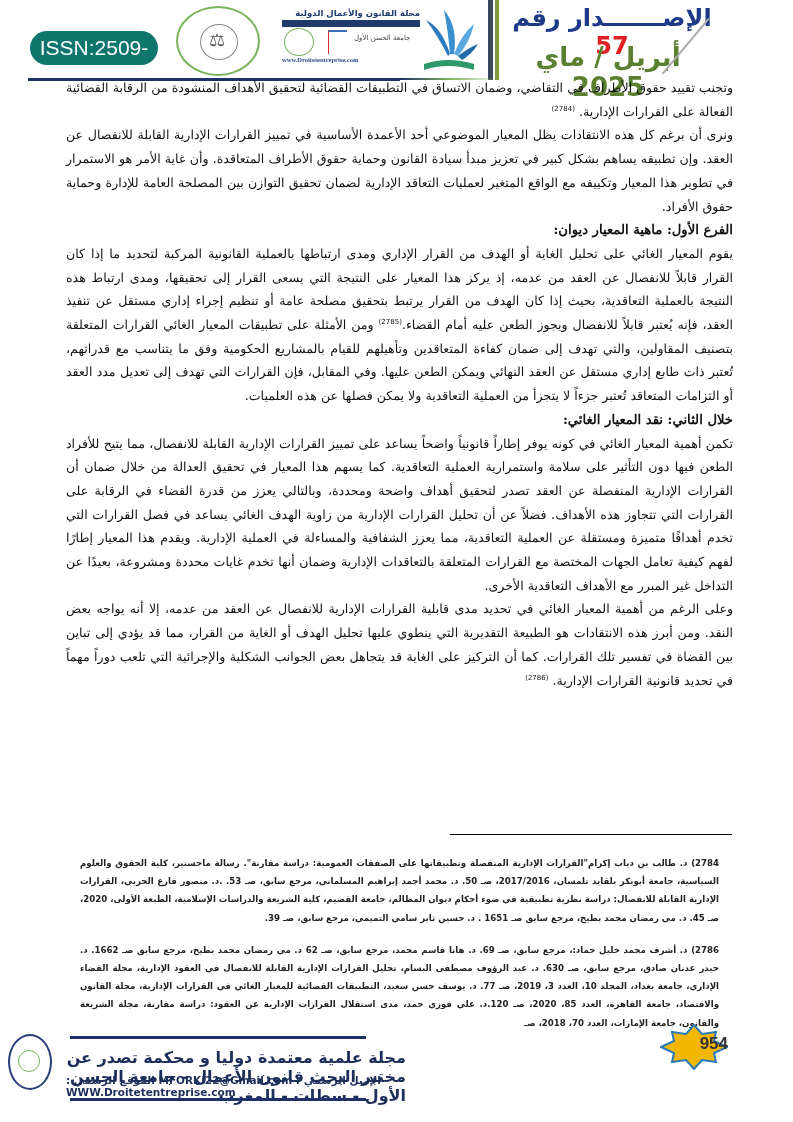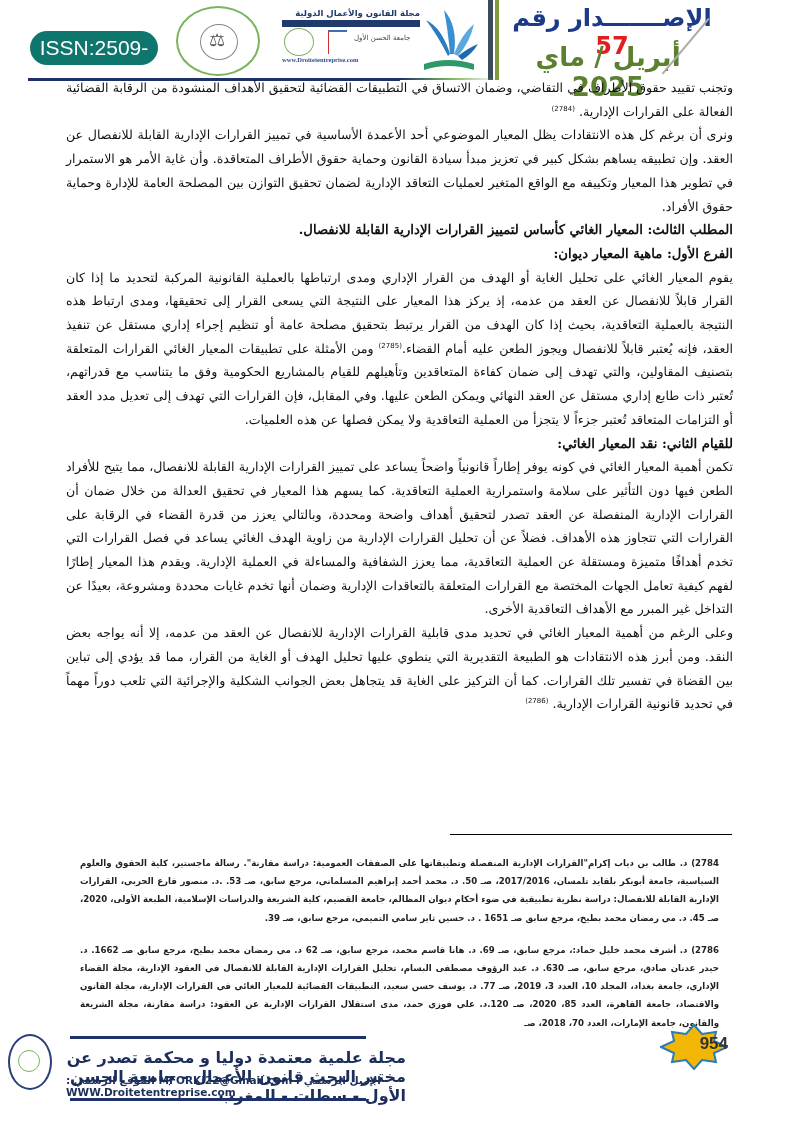--- a/index.html
+++ b/index.html
@@ -81,24 +81,23 @@
   </div>
   <div class="issue-date">أبريل / ماي 2025</div>
   <div class="diag"></div>
   <div class="header-rule"></div>
   <div class="header-rule2"></div>
 </div>
 
 <div class="content">
   <p><span>وتجنب تقييد حقوق الأطراف في التقاضي، وضمان الاتساق في التطبيقات القضائية لتحقيق الأهداف المنشودة من الرقابة القضائية الفعالة على القرارات الإدارية.</span> <span class="fnref">(2784)</span></p>
   <p>ونرى أن برغم كل هذه الانتقادات يظل المعيار الموضوعي أحد الأعمدة الأساسية في تمييز القرارات الإدارية القابلة للانفصال عن العقد. وإن تطبيقه يساهم بشكل كبير في تعزيز مبدأ سيادة القانون وحماية حقوق الأطراف المتعاقدة. وأن غاية الأمر هو الاستمرار في تطوير هذا المعيار وتكييفه مع الواقع المتغير لعمليات التعاقد الإدارية لضمان تحقيق التوازن بين المصلحة العامة للإدارة وحماية حقوق الأفراد.</p>
-  <h3>المطلب الثالث: المعيار الغائي كأساس لتمييز القرارات الإدارية القابلة للانفصال.</h3>
   <h3>الفرع الأول: ماهية المعيار ديوان:</h3>
   <p><span>يقوم المعيار الغائي على تحليل الغاية أو الهدف من القرار الإداري ومدى ارتباطها بالعملية القانونية المركبة لتحديد ما إذا كان القرار قابلاً للانفصال عن العقد من عدمه، إذ يركز هذا المعيار على النتيجة التي يسعى القرار إلى تحقيقها، ومدى ارتباط هذه النتيجة بالعملية التعاقدية، بحيث إذا كان الهدف من القرار يرتبط بتحقيق مصلحة عامة أو تنظيم إجراء إداري مستقل عن تنفيذ العقد، فإنه يُعتبر قابلاً للانفصال ويجوز الطعن عليه أمام القضاء.</span><span class="fnref">(2785)</span><span> ومن الأمثلة على تطبيقات المعيار الغائي القرارات المتعلقة بتصنيف المقاولين، والتي تهدف إلى ضمان كفاءة المتعاقدين وتأهيلهم للقيام بالمشاريع الحكومية وفق ما يتناسب مع قدراتهم، تُعتبر ذات طابع إداري مستقل عن العقد النهائي ويمكن الطعن عليها. وفي المقابل، فإن القرارات التي تهدف إلى تعديل مدد العقد أو التزامات المتعاقد تُعتبر جزءاً لا يتجزأ من العملية التعاقدية ولا يمكن فصلها عن هذه العلميات.</span></p>
-  <h3>للقيام الثاني: نقد المعيار الغائي:</h3>
+  <h3>خلال الثاني: نقد المعيار الغائي:</h3>
   <p>تكمن أهمية المعيار الغائي في كونه يوفر إطاراً قانونياً واضحاً يساعد على تمييز القرارات الإدارية القابلة للانفصال، مما يتيح للأفراد الطعن فيها دون التأثير على سلامة واستمرارية العملية التعاقدية. كما يسهم هذا المعيار في تحقيق العدالة من خلال ضمان أن القرارات الإدارية المنفصلة عن العقد تصدر لتحقيق أهداف واضحة ومحددة، وبالتالي يعزز من قدرة القضاء في الرقابة على القرارات التي تتجاوز هذه الأهداف. فضلاً عن أن تحليل القرارات الإدارية من زاوية الهدف الغائي يساعد في فصل القرارات التي تخدم أهدافًا متميزة ومستقلة عن العملية التعاقدية، مما يعزز الشفافية والمساءلة في العملية الإدارية. ويقدم هذا المعيار إطارًا لفهم كيفية تعامل الجهات المختصة مع القرارات المتعلقة بالتعاقدات الإدارية وضمان أنها تخدم غايات محددة ومشروعة، بعيدًا عن التداخل غير المبرر مع الأهداف التعاقدية الأخرى.</p>
   <p><span>وعلى الرغم من أهمية المعيار الغائي في تحديد مدى قابلية القرارات الإدارية للانفصال عن العقد من عدمه، إلا أنه يواجه بعض النقد. ومن أبرز هذه الانتقادات هو الطبيعة التقديرية التي ينطوي عليها تحليل الهدف أو الغاية من القرار، مما قد يؤدي إلى تباين بين القضاة في تفسير تلك القرارات. كما أن التركيز على الغاية قد يتجاهل بعض الجوانب الشكلية والإجرائية التي تلعب دوراً مهماً في تحديد قانونية القرارات الإدارية.</span> <span class="fnref">(2786)</span></p>
 </div>
 
 <div class="fn-rule"></div>
 <div class="footnotes">
   <p>2784) د. طالب بن دياب إكرام"القرارات الإدارية المنفصلة وتطبيقاتها على الصفقات العمومية: دراسة مقارنة". رسالة ماجستير، كلية الحقوق والعلوم السياسية، جامعة أبوبكر بلقايد تلمسان، 2017/2016، صـ 50. د. محمد أحمد إبراهيم المسلماني، مرجع سابق، صـ 53. .د. منصور فارع الحربي، القرارات الإدارية القابلة للانفصال: دراسة نظرية تطبيقية في ضوء أحكام ديوان المظالم، جامعة القصيم، كلية الشريعة والدراسات الإسلامية، الطبعة الأولى، 2020، صـ 45. د. مي رمضان محمد بطيخ، مرجع سابق صـ 1651 . د. حسين ثاير سامي التميمي، مرجع سابق، صـ 39.</p>
   <p>2786) د. أشرف محمد خليل حماد:، مرجع سابق، صـ 69. د. هانا قاسم محمد، مرجع سابق، صـ 62 د. مي رمضان محمد بطيخ، مرجع سابق صـ 1662. د. حيدر عدنان صادق، مرجع سابق، صـ 630. د. عبد الرؤوف مصطفى البسام، تحليل القرارات الإدارية القابلة للانفصال في العقود الإدارية، مجلة القضاء الإداري، جامعة بغداد، المجلد 10، العدد 3، 2019، صـ 77. د. يوسف حسن سعيد، التطبيقات القضائية للمعيار الغائي في القرارات الإدارية، مجلة القانون والاقتصاد، جامعة القاهرة، العدد 85، 2020، صـ 120.د. علي فوزي حمد، مدى استقلال القرارات الإدارية عن العقود: دراسة مقارنة، مجلة الشريعة والقانون، جامعة الإمارات، العدد 70، 2018، صـ</p>
 </div>
 

